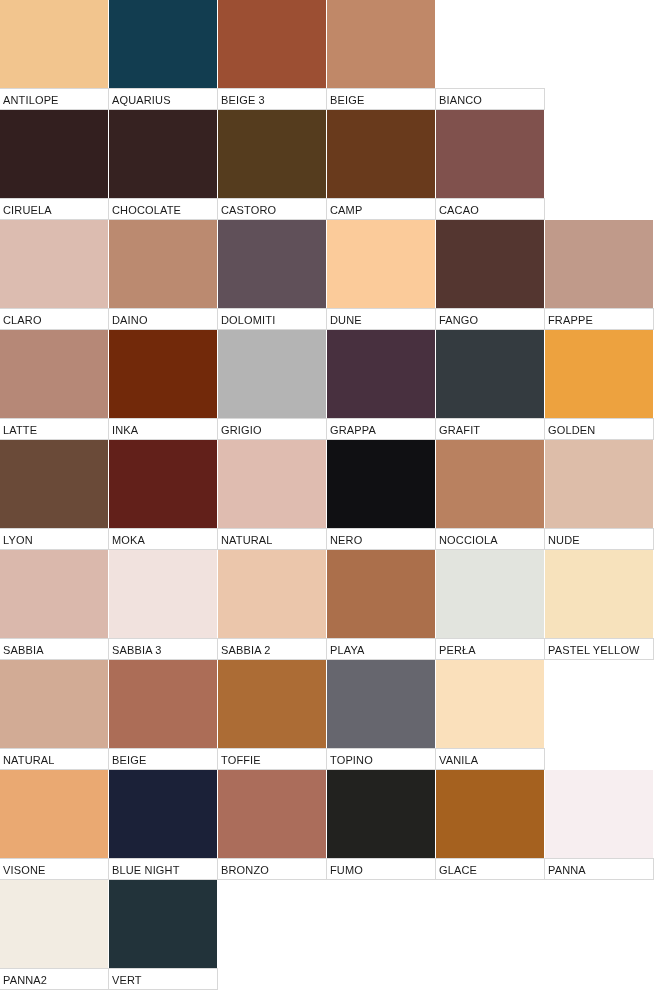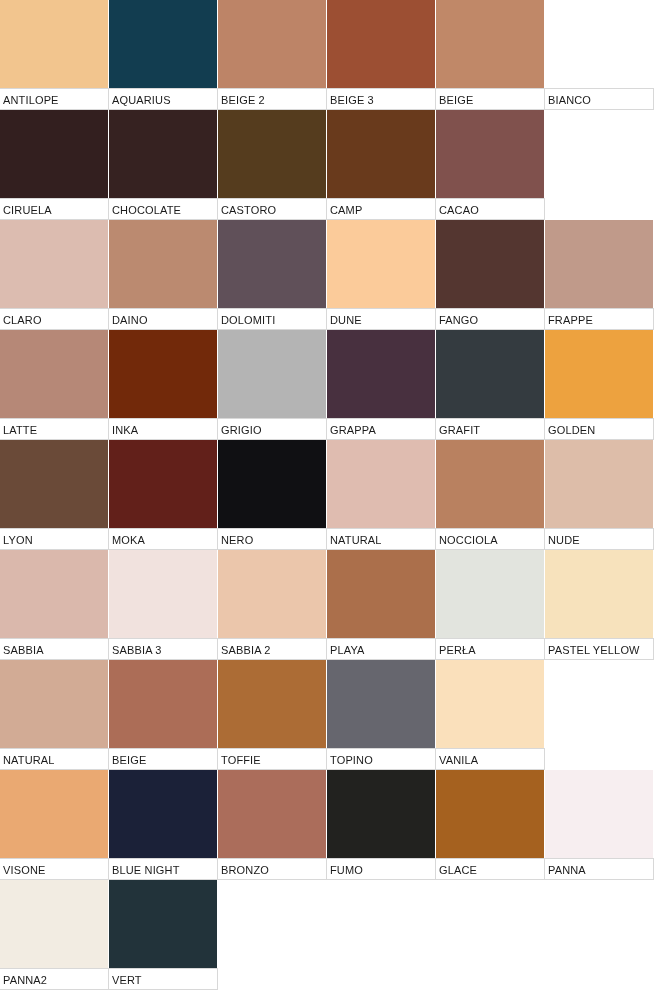--- a/index.html
+++ b/index.html
@@ -72,24 +72,20 @@
     <div class="swatch-row">
       <div class="swatch-cell">
         <div class="swatch-chip" title="#f2c58e" style="background: rgb(242, 197, 142);"></div>
         <div class="swatch-label">ANTILOPE</div>
       </div>
       <div class="swatch-cell">
         <div class="swatch-chip" title="#123d50" style="background: rgb(18, 61, 80);"></div>
         <div class="swatch-label">AQUARIUS</div>
       </div>
       <div class="swatch-cell">
-        <div class="swatch-chip" title="#bd8467" style="background: rgb(189, 132, 103);"></div>
-        <div class="swatch-label">BEIGE 2</div>
-      </div>
-      <div class="swatch-cell">
         <div class="swatch-chip" title="#9c4f33" style="background: rgb(156, 79, 51);"></div>
         <div class="swatch-label">BEIGE 3</div>
       </div>
       <div class="swatch-cell">
         <div class="swatch-chip" title="#c08868" style="background: rgb(192, 136, 104);"></div>
         <div class="swatch-label">BEIGE</div>
       </div>
       <div class="swatch-cell">
         <div class="swatch-chip" title="#ffffff" style="background: rgb(255, 255, 255);"></div>
         <div class="swatch-label">BIANCO</div>
@@ -172,26 +168,26 @@
     <div class="swatch-row">
       <div class="swatch-cell">
         <div class="swatch-chip" title="#6a4a38" style="background: rgb(106, 74, 56);"></div>
         <div class="swatch-label">LYON</div>
       </div>
       <div class="swatch-cell">
         <div class="swatch-chip" title="#62201a" style="background: rgb(98, 32, 26);"></div>
         <div class="swatch-label">MOKA</div>
       </div>
       <div class="swatch-cell">
+        <div class="swatch-chip" title="#dfbcb0" style="background: rgb(223, 188, 176);"></div>
+        <div class="swatch-label">NATURAL</div>
+      </div>
+      <div class="swatch-cell">
         <div class="swatch-chip" title="#101013" style="background: rgb(16, 16, 19);"></div>
         <div class="swatch-label">NERO</div>
-      </div>
-      <div class="swatch-cell">
-        <div class="swatch-chip" title="#dfbcb0" style="background: rgb(223, 188, 176);"></div>
-        <div class="swatch-label">NATURAL</div>
       </div>
       <div class="swatch-cell">
         <div class="swatch-chip" title="#b98160" style="background: rgb(185, 129, 96);"></div>
         <div class="swatch-label">NOCCIOLA</div>
       </div>
       <div class="swatch-cell">
         <div class="swatch-chip" title="#ddbda9" style="background: rgb(221, 189, 169);"></div>
         <div class="swatch-label">NUDE</div>
       </div>
     </div>

